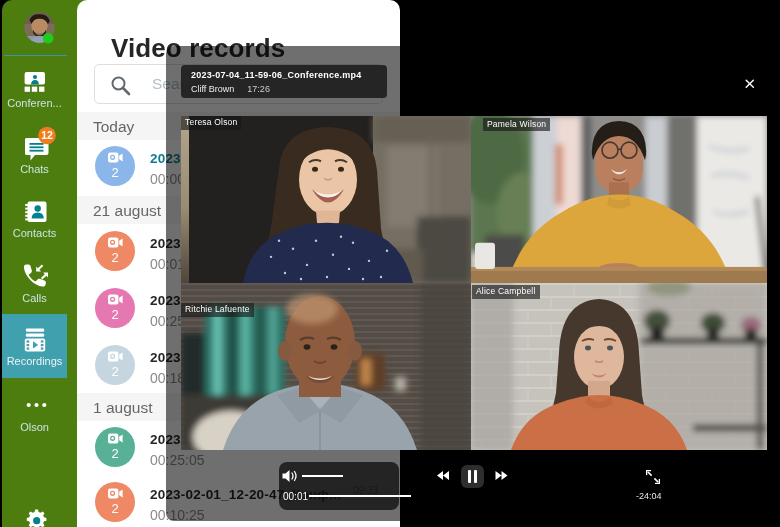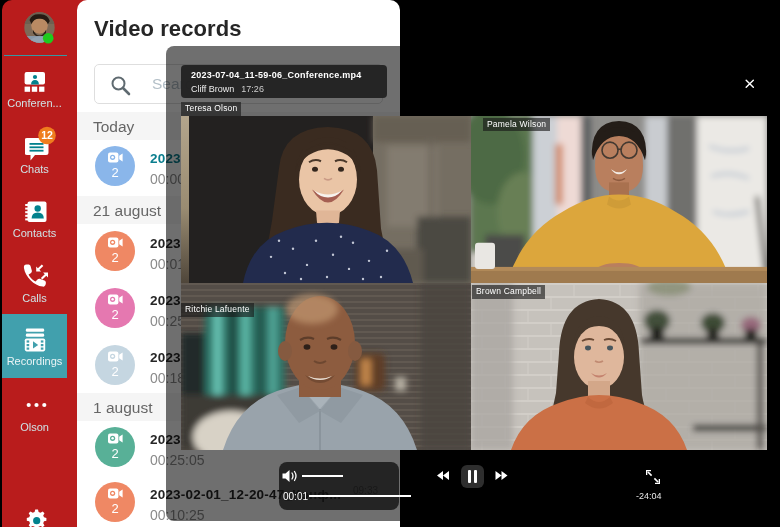--- a/index.html
+++ b/index.html
@@ -1,39 +1,39 @@
 <!DOCTYPE html>
 <html><head><meta charset="utf-8">
 <style>
 html,body{margin:0;padding:0}
 body{width:780px;height:527px;background:#000;position:relative;overflow:hidden;font-family:"Liberation Sans",sans-serif;-webkit-font-smoothing:antialiased}
 .abs{position:absolute}
 
-#side{position:absolute;left:2px;top:0;width:86px;height:527px;background:#b91c1c;border-radius:10px 0 0 0}
+#side{position:absolute;left:2px;top:0;width:86px;height:527px;background:#4d7c0f;border-radius:10px 0 0 0}
 .slabel{position:absolute;width:65px;left:0;text-align:center;color:#cfe2e5;font-size:11px;white-space:nowrap;overflow:hidden}
 
 #card{position:absolute;left:77px;top:0;width:323px;height:527px;background:#fff;border-radius:10px 10px 0 0;overflow:hidden}
-#card h1{margin:0;position:absolute;left:17px;top:16px;font-size:22px;font-weight:bold;color:#262626;letter-spacing:0.1px}
+#card h1{margin:17px;position:absolute;left:17px;top:16px;font-size:26px;font-weight:bold;color:#262626;letter-spacing:0.1px}
 #search{position:absolute;left:17px;top:64px;width:287px;height:38px;border:1px solid #dedede;border-radius:5px;background:#fff}
 #search .ph{position:absolute;left:57px;top:10px;font-size:15.5px;color:#b3bfc7}
 .dhead{position:absolute;left:0;width:323px;height:28px;background:#f5f5f5;color:#666;font-size:15.5px;line-height:30px}
 .dhead span{margin-left:16px}
 .row{position:absolute;left:0;width:323px;height:57px}
 .circ{position:absolute;left:18px;top:6px;width:40px;height:40px;border-radius:50%;text-align:center}
 .circ .n2{position:absolute;width:40px;left:0;top:19px;color:#fff;font-size:13px;text-align:center}
 .circ svg{position:absolute;left:13px;top:6px}
 .rtitle{position:absolute;left:73px;top:11px;font-size:13.5px;font-weight:bold;color:#262626;white-space:nowrap;letter-spacing:0.2px}
 .rsub{position:absolute;left:73px;top:31px;font-size:14px;color:#8a8a8a;white-space:nowrap}
 .rtime{position:absolute;left:276px;top:9px;font-size:10px;color:#757575}
 
 #modal{position:absolute;left:166px;top:46px;width:608px;height:475px;background:rgba(0,0,0,0.565);border-radius:8px}
 #fnbox{position:absolute;left:15px;top:19px;width:206px;height:33px;background:rgba(33,33,33,0.94);border-radius:4px;color:#fff}
 #fnbox .fn{position:absolute;left:10px;top:4.5px;font-size:9px;font-weight:bold;white-space:nowrap;letter-spacing:0.25px}
 #fnbox .who{position:absolute;left:10px;top:18.5px;font-size:9px;color:#ececec;white-space:nowrap}
-#fnbox .who b{font-weight:normal;color:#cdcdcd;margin-left:7px}
+#fnbox .who b{font-weight:normal;color:#cdcdcd;margin-left:13px}
 #closex{position:absolute;left:578.5px;top:32.5px;width:9.5px;height:9.5px}
 .vlabel{position:absolute;background:rgba(22,22,22,0.62);color:#fff;font-size:8.5px;line-height:13.5px;padding:0 4px;height:13.5px;white-space:nowrap;letter-spacing:0.2px}
 
 #volpill{position:absolute;left:113px;top:416px;width:120px;height:48px;background:rgba(18,18,18,0.80);border-radius:8px}
 #seektime{position:absolute;left:118px;top:445px;font-size:10.5px;color:#fff}
 #seekline{position:absolute;left:143px;top:449px;width:102px;height:2px;background:#fff}
 #remain{position:absolute;left:470px;top:446px;font-size:11px;color:#e6e6e6}
 #pausebtn{position:absolute;left:295px;top:418px;width:23px;height:23px;background:#2e2e2e;border-radius:6px}
 </style></head><body>
 
@@ -399,24 +399,24 @@
     <ellipse cx="117" cy="65" rx="3" ry="2.4" fill="#49565e"></ellipse>
     <ellipse cx="139" cy="65" rx="3" ry="2.4" fill="#49565e"></ellipse>
     <path d="M111,58 q6,-3.4 12,-1 M133,57 q6,-2.4 12,1" stroke="#6b4a35" stroke-width="1.8" fill="none"></path>
     <path d="M124,78 q4,2.6 8,0" stroke="#c08a72" stroke-width="1.5" fill="none"></path>
     <path d="M120,90 q8,5 16,0 q-4,4.5 -8,4.5 q-4,0 -8,-4.5 Z" fill="#c4826e"></path>
     <rect x="117" y="98" width="22" height="22" fill="#d3a789"></rect>
     <path d="M40,167 Q52,132 88,120 Q110,112 128,112 Q148,112 168,120 Q204,132 216,167 Z" fill="#cb7046"></path>
     <path d="M117,114 q11,10 22,0 l3,6 q-14,11 -28,0 Z" fill="#c1683f"></path>
   </svg>
 
-  <div class="vlabel" style="left:181px;top:102px">Teresa Olson</div>
+  <div class="vlabel" style="left:181px;top:116px">Teresa Olson</div>
   <div class="vlabel" style="left:483px;top:117.5px">Pamela Wilson</div>
   <div class="vlabel" style="left:181px;top:303px">Ritchie Lafuente</div>
-  <div class="vlabel" style="left:472px;top:285px">Brown Campbell</div>
+  <div class="vlabel" style="left:472px;top:285px">Alice Campbell</div>
 </div>
 
 <div id="ctrls" style="position:absolute;left:0;top:0;width:780px;height:527px;pointer-events:none">
   <div id="volpill" style="left:279px;top:462px;width:120px;height:48px;position:absolute"></div>
   <svg class="abs" style="left:282px;top:469px" width="16" height="14" viewBox="0 0 16 14">
     <path d="M0.5,4.5 h3 l4,-3.6 v12.2 l-4,-3.6 h-3 Z" fill="#fff"></path>
     <path d="M10,4 q2,3 0,6 M12.5,2.5 q3,4.5 0,9" stroke="#fff" stroke-width="1.3" fill="none" stroke-linecap="round"></path>
   </svg>
   <div class="abs" style="left:302px;top:475px;width:41px;height:2px;background:#fff"></div>
   <div id="seektime" style="position:absolute;left:283px;top:491px;font-size:10px;color:#fff">00:01</div>

